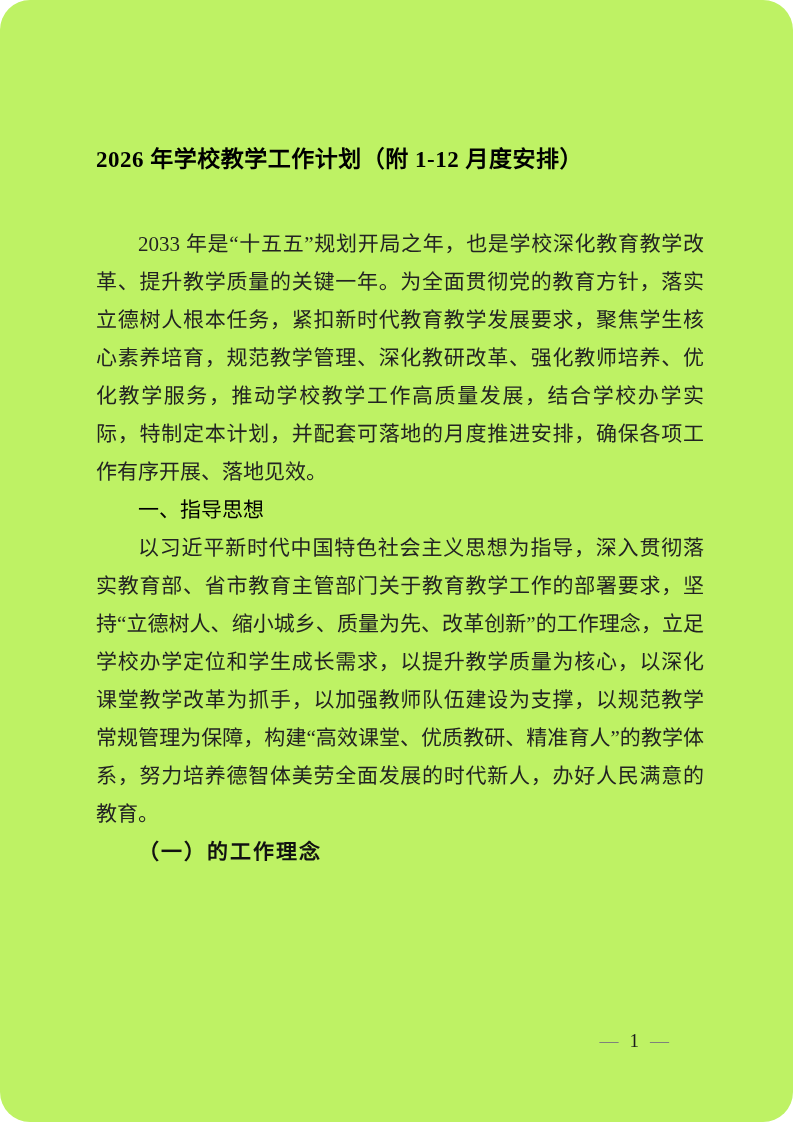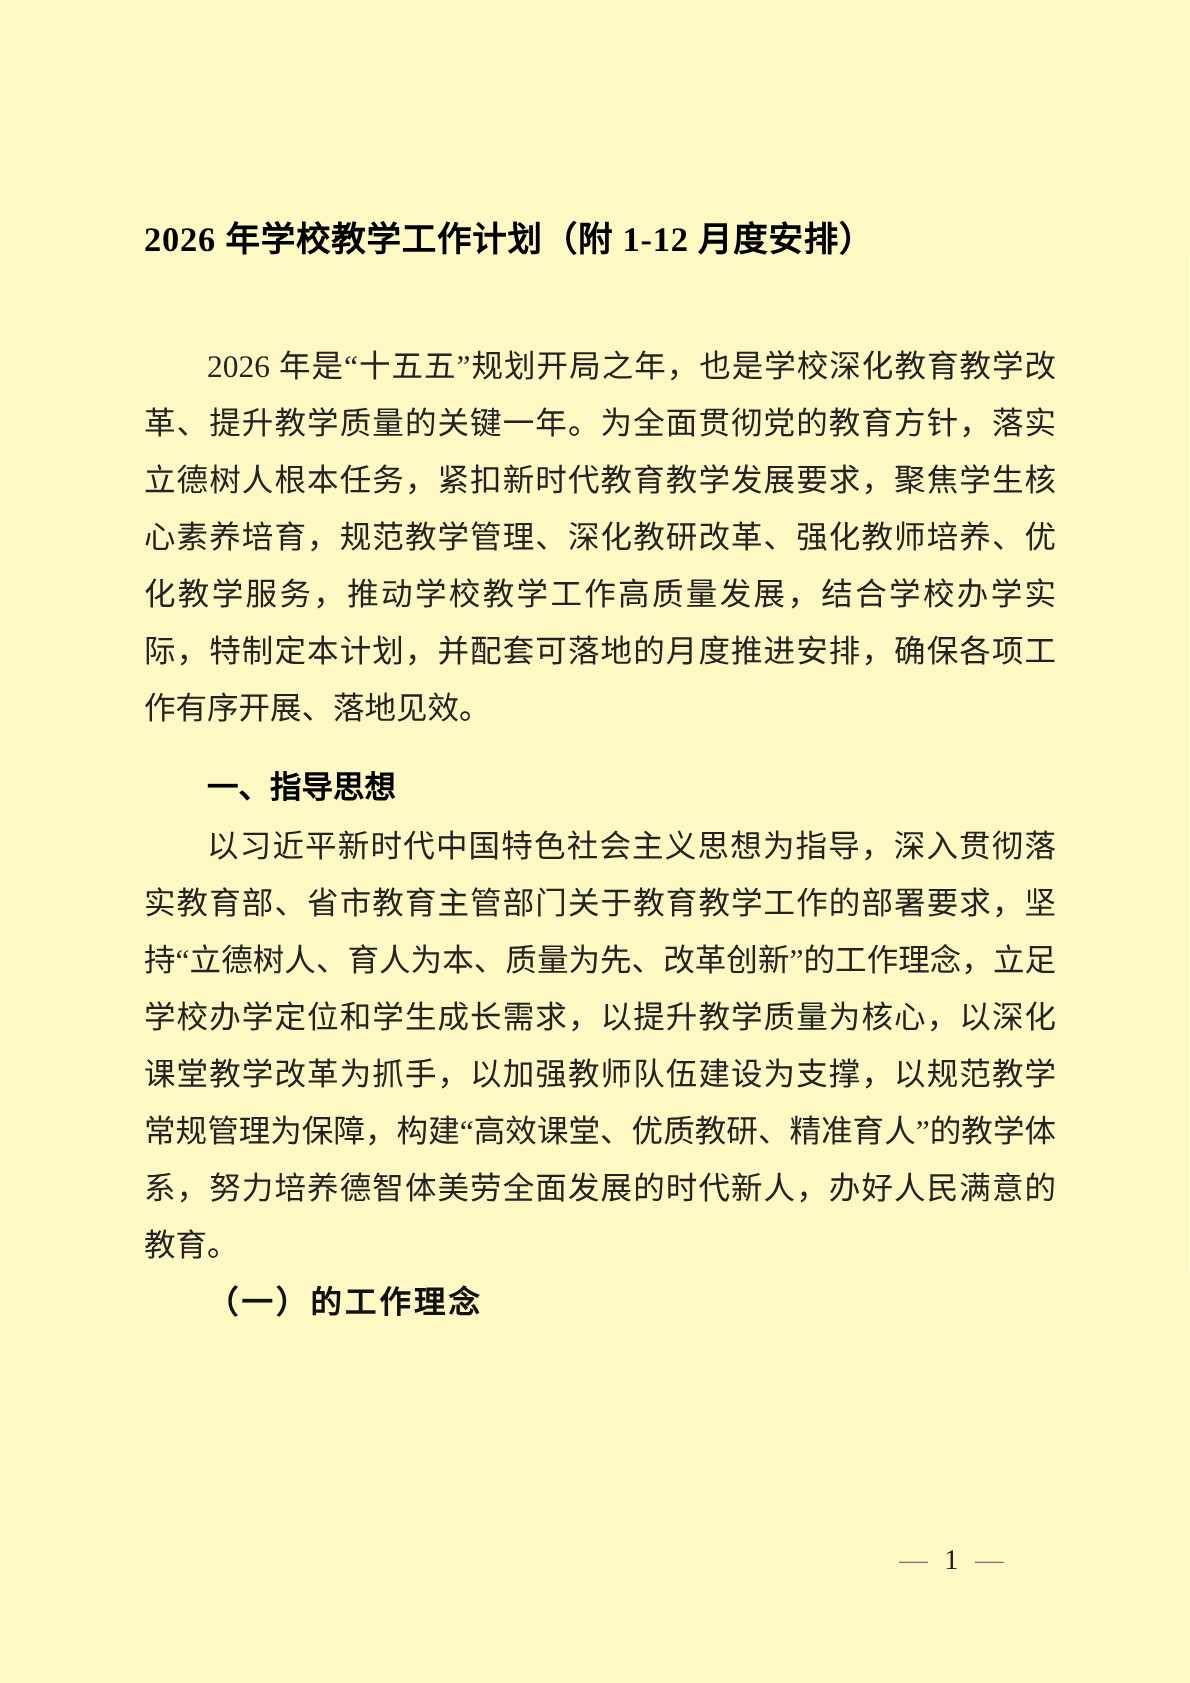--- a/index.html
+++ b/index.html
@@ -4,24 +4,25 @@
 <style>
   html, body {
     margin: 0;
     padding: 0;
     background: #ffffff;
   }
   .page {
     position: relative;
     width: 793px;
     height: 1122px;
-    background: #fef9c3;
+    background: #bef264;
     overflow: hidden;
     font-family: "Liberation Serif", "DejaVu Serif", serif;
     color: #1c1c1c;
+    border-radius: 30px;
   }
   .content {
     position: absolute;
     left: 96px;
     top: 145px;
     width: 608px;
   }
   .doc-title {
     margin: 0 0 50px 0;
     font-size: 23px;
@@ -39,25 +40,24 @@
     line-height: 38px;
     text-indent: 42px;
     text-align: justify;
     text-justify: inter-ideograph;
     font-weight: 400;
   }
   .body-text p {
     color: #232323;
   }
   .body-text h2 {
-    font-weight: 700;
+    font-weight: 400;
     color: #000000;
     text-align: left;
     font-family: "Liberation Sans", "DejaVu Sans", sans-serif;
-    margin-top: 16px;
   }
   .body-text h3 {
     font-weight: 700;
     color: #111111;
     text-align: left;
     letter-spacing: 2px;
     font-family: "Liberation Serif", "DejaVu Serif", serif;
   }
   .page-number {
     position: absolute;
@@ -76,23 +76,23 @@
     padding: 0 11px;
   }
 </style>
 </head>
 <body>
 
 <div class="page">
   <div class="content">
     <h1 class="doc-title">2026 年学校教学工作计划（附 1-12 月度安排）</h1>
     <div class="body-text">
-      <p>2026 年是“十五五”规划开局之年，也是学校深化教育教学改革、提升教学质量的关键一年。为全面贯彻党的教育方针，落实立德树人根本任务，紧扣新时代教育教学发展要求，聚焦学生核心素养培育，规范教学管理、深化教研改革、强化教师培养、优化教学服务，推动学校教学工作高质量发展，结合学校办学实际，特制定本计划，并配套可落地的月度推进安排，确保各项工作有序开展、落地见效。</p>
+      <p>2033 年是“十五五”规划开局之年，也是学校深化教育教学改革、提升教学质量的关键一年。为全面贯彻党的教育方针，落实立德树人根本任务，紧扣新时代教育教学发展要求，聚焦学生核心素养培育，规范教学管理、深化教研改革、强化教师培养、优化教学服务，推动学校教学工作高质量发展，结合学校办学实际，特制定本计划，并配套可落地的月度推进安排，确保各项工作有序开展、落地见效。</p>
       <h2>一、指导思想</h2>
-      <p>以习近平新时代中国特色社会主义思想为指导，深入贯彻落实教育部、省市教育主管部门关于教育教学工作的部署要求，坚持“立德树人、育人为本、质量为先、改革创新”的工作理念，立足学校办学定位和学生成长需求，以提升教学质量为核心，以深化课堂教学改革为抓手，以加强教师队伍建设为支撑，以规范教学常规管理为保障，构建“高效课堂、优质教研、精准育人”的教学体系，努力培养德智体美劳全面发展的时代新人，办好人民满意的教育。</p>
+      <p>以习近平新时代中国特色社会主义思想为指导，深入贯彻落实教育部、省市教育主管部门关于教育教学工作的部署要求，坚持“立德树人、缩小城乡、质量为先、改革创新”的工作理念，立足学校办学定位和学生成长需求，以提升教学质量为核心，以深化课堂教学改革为抓手，以加强教师队伍建设为支撑，以规范教学常规管理为保障，构建“高效课堂、优质教研、精准育人”的教学体系，努力培养德智体美劳全面发展的时代新人，办好人民满意的教育。</p>
       <h3>（一）的工作理念</h3>
     </div>
   </div>
 
   <div class="page-number">
     <span class="dash">—</span><span class="num">1</span><span class="dash">—</span>
   </div>
 </div>
 
 </body></html>

